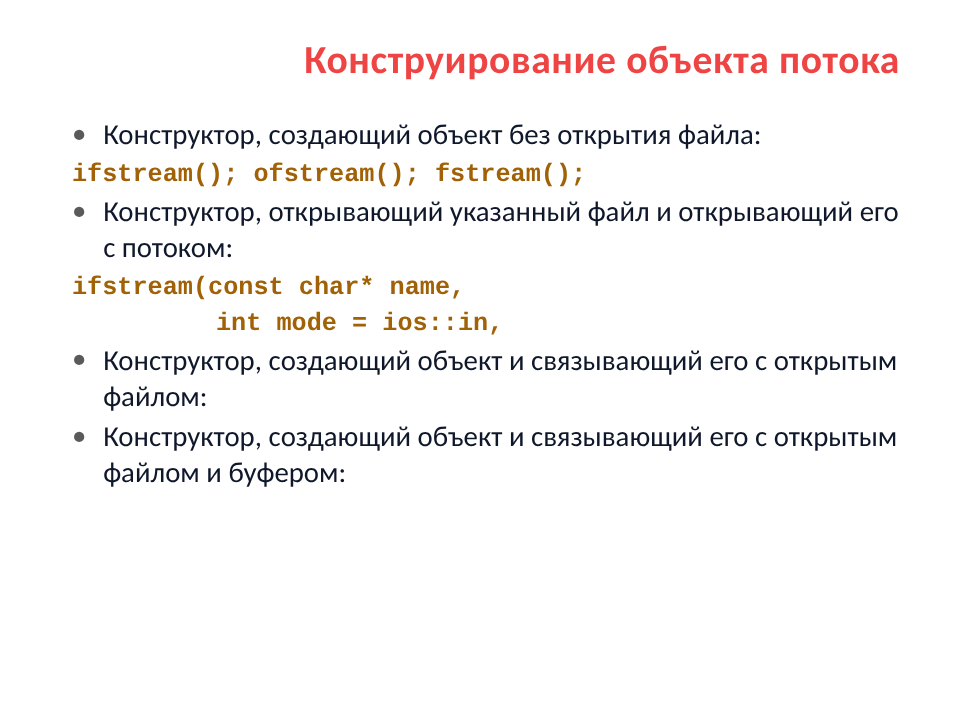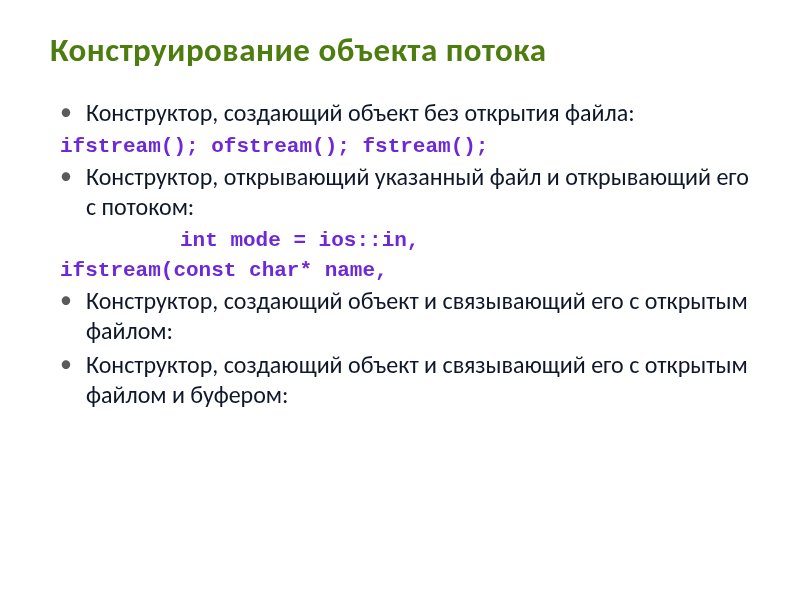--- a/index.html
+++ b/index.html
@@ -10,24 +10,24 @@
   body {
     width: 800px;
     height: 600px;
     background: #ffffff;
     font-family: Calibri, Arial, sans-serif;
     padding: 30px 50px 30px 50px;
     color: #000000;
     overflow: hidden;
   }
   .title {
-    text-align: left;
+    text-align: right;
     font-size: 33px;
     font-weight: bold;
-    color: #4d7c0f;
+    color: #ef4444;
     margin-bottom: 28px;
     letter-spacing: 0.5px;
   }
   .content {
     padding-left: 10px;
   }
   .bullet-item {
     display: flex;
     align-items: flex-start;
     margin-bottom: 4px;
@@ -42,21 +42,21 @@
   .bullet-text {
     font-size: 24px;
     line-height: 30px;
     color: #0f172a;
   }
   .code-line {
     font-family: "Courier New", monospace;
     font-weight: bold;
     font-size: 21px;
     line-height: 30px;
-    color: #6d28d9;
+    color: #a16207;
   }
   .code-indent-0 {
     padding-left: 0px;
   }
   .code-indent-1 {
     padding-left: 120px;
   }
 </style>
 </head>
 <body>
@@ -67,22 +67,22 @@
   <div class="bullet-item">
     <span class="bullet-dot">•</span>
     <span class="bullet-text">Конструктор, создающий объект без открытия файла:</span>
   </div>
   <div class="code-line code-indent-0">ifstream(); ofstream(); fstream();</div>
 
   <div class="bullet-item">
     <span class="bullet-dot">•</span>
     <span class="bullet-text">Конструктор, открывающий указанный файл и открывающий его с потоком:</span>
   </div>
+  <div class="code-line code-indent-0">ifstream(const char* name,</div>
   <div class="code-line code-indent-1">int mode = ios::in,</div>
-  <div class="code-line code-indent-0">ifstream(const char* name,</div>
 
   <div class="bullet-item">
     <span class="bullet-dot">•</span>
     <span class="bullet-text">Конструктор, создающий объект и связывающий его с открытым файлом:</span>
   </div>
 
   <div class="bullet-item">
     <span class="bullet-dot">•</span>
     <span class="bullet-text">Конструктор, создающий объект и связывающий его с открытым файлом и буфером:</span>
   </div>

